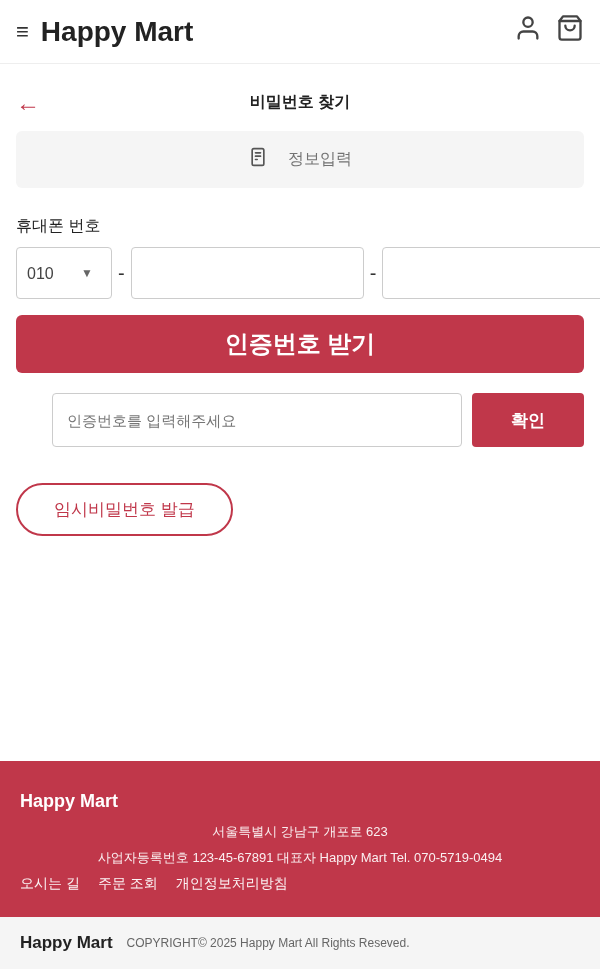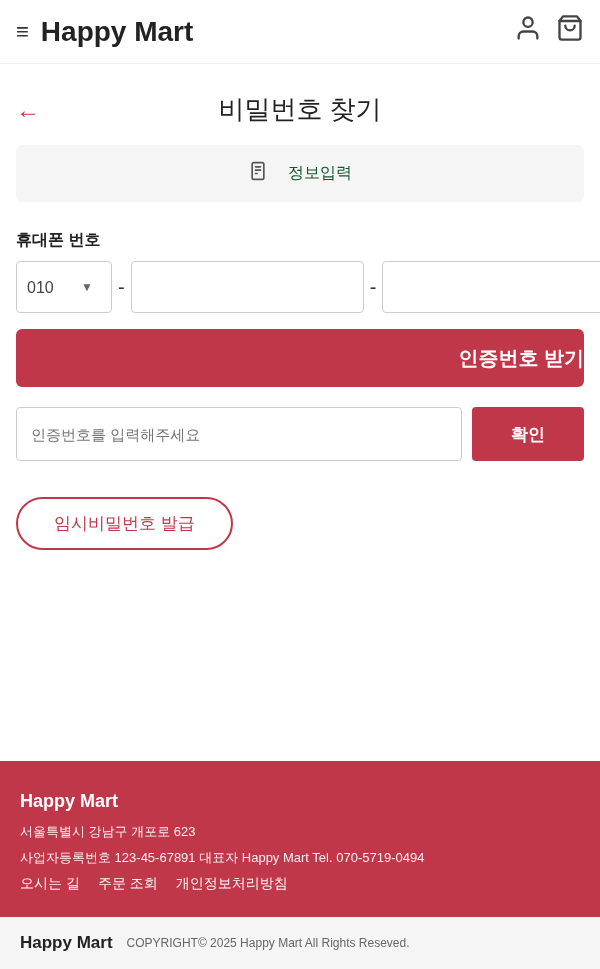--- a/index.html
+++ b/index.html
@@ -63,50 +63,50 @@
     }
     .back-btn {
       position: absolute;
       left: 0;
       font-size: 24px;
       color: #c0374a;
       cursor: pointer;
       line-height: 1;
     }
     .page-title {
-      font-size: 26px;
-      font-weight: 400;
+      font-size: 16px;
+      font-weight: 700;
       color: #222;
     }
 
     
     .step-bar {
       background: #f5f5f5;
       border-radius: 6px;
       padding: 16px;
       text-align: center;
       margin-bottom: 28px;
       display: flex;
       align-items: center;
       justify-content: center;
       gap: 20px;
-      color: #14532d;
+      color: #737373;
       font-size: 16px;
     }
     .step-icon {
       font-size: 18px;
       color: #555;
     }
 
     
     .section-label {
       font-size: 16px;
       color: #222;
       margin-bottom: 10px;
-      font-weight: 700;
+      font-weight: 400;
     }
 
     
     .phone-row {
       display: flex;
       align-items: center;
       gap: 6px;
       margin-bottom: 16px;
     }
     .phone-select {
@@ -155,42 +155,42 @@
     }
 
     
     .btn-primary {
       width: 100%;
       height: 58px;
       background: #c0374a;
       color: #fff;
       border: none;
       border-radius: 6px;
-      font-size: 20px;
+      font-size: 24px;
       font-weight: 600;
       cursor: pointer;
       margin-bottom: 20px;
-      text-align: right;
     }
 
     
     .verify-row {
       display: flex;
       gap: 10px;
       margin-bottom: 36px;
     }
     .verify-input {
       flex: 1;
       height: 54px;
       border: 1.5px solid #ccc;
       border-radius: 4px;
       padding: 0 14px;
       font-size: 15px;
       color: #aaa;
       outline: none;
+      margin-left: 36px;
     }
     .btn-confirm {
       width: 112px;
       height: 54px;
       background: #c0374a;
       color: #fff;
       border: none;
       border-radius: 4px;
       font-size: 17px;
       font-weight: 600;
@@ -222,20 +222,21 @@
     }
     .footer-brand {
       font-size: 18px;
       font-weight: 700;
       margin-bottom: 8px;
     }
     .footer-info {
       font-size: 13px;
       line-height: 1.8;
       color: rgba(255,255,255,0.92);
+      text-align: center;
     }
     .footer-info-row {
       margin-bottom: 2px;
     }
     .footer-links {
       display: flex;
       gap: 18px;
       margin-top: 6px;
       font-size: 14px;
       color: rgba(255,255,255,0.95);

